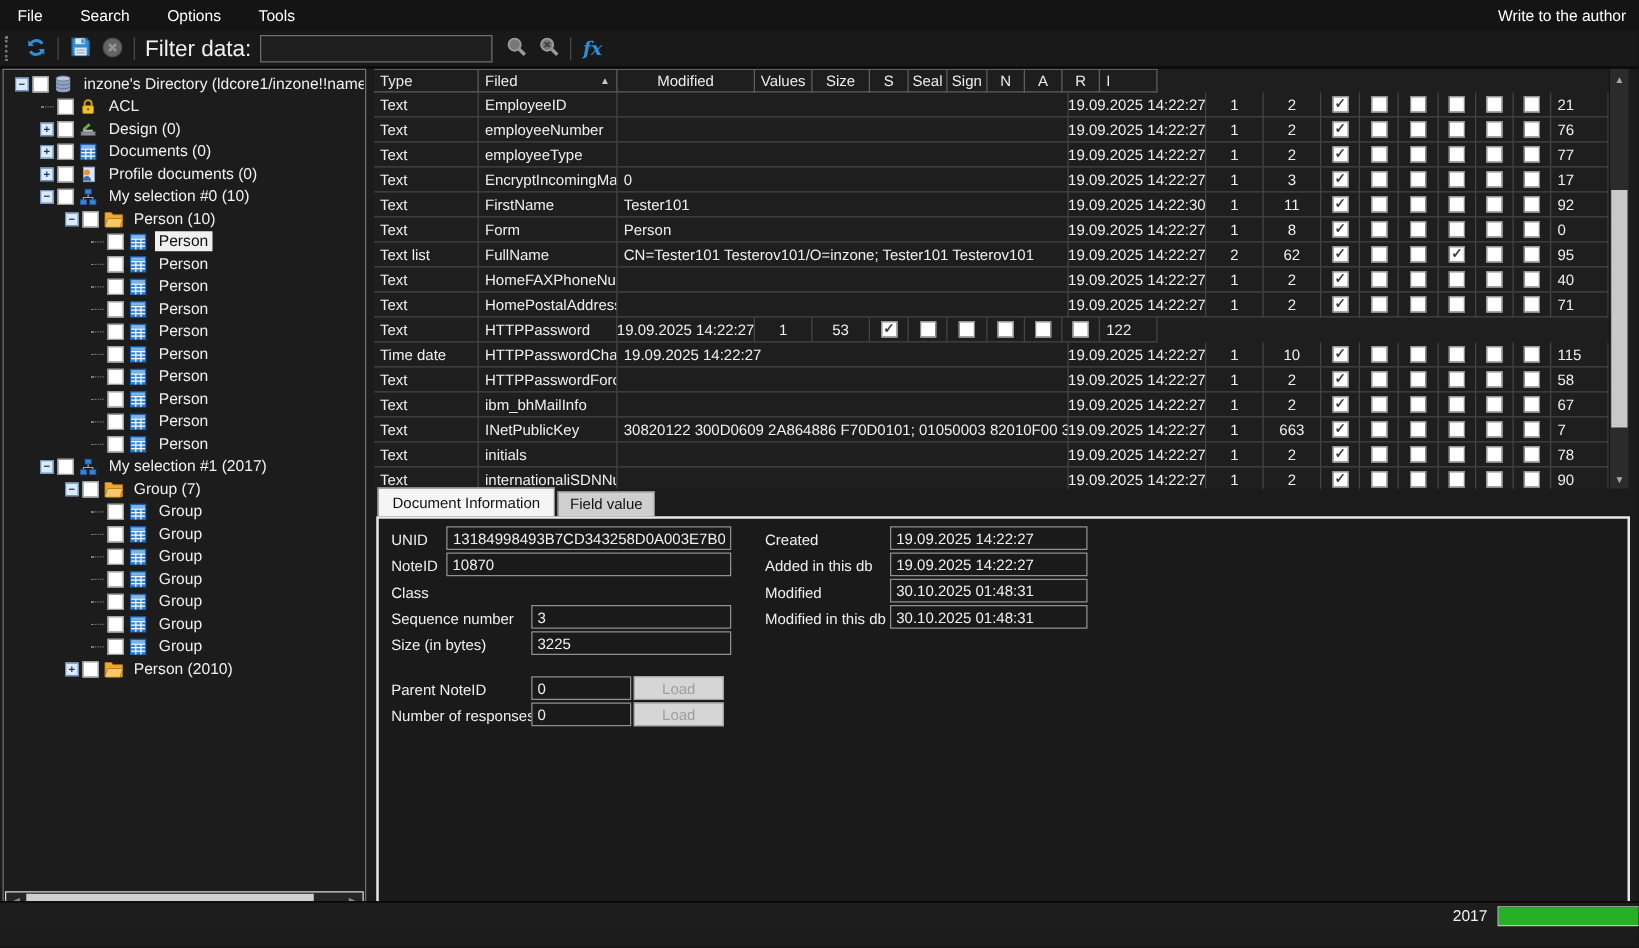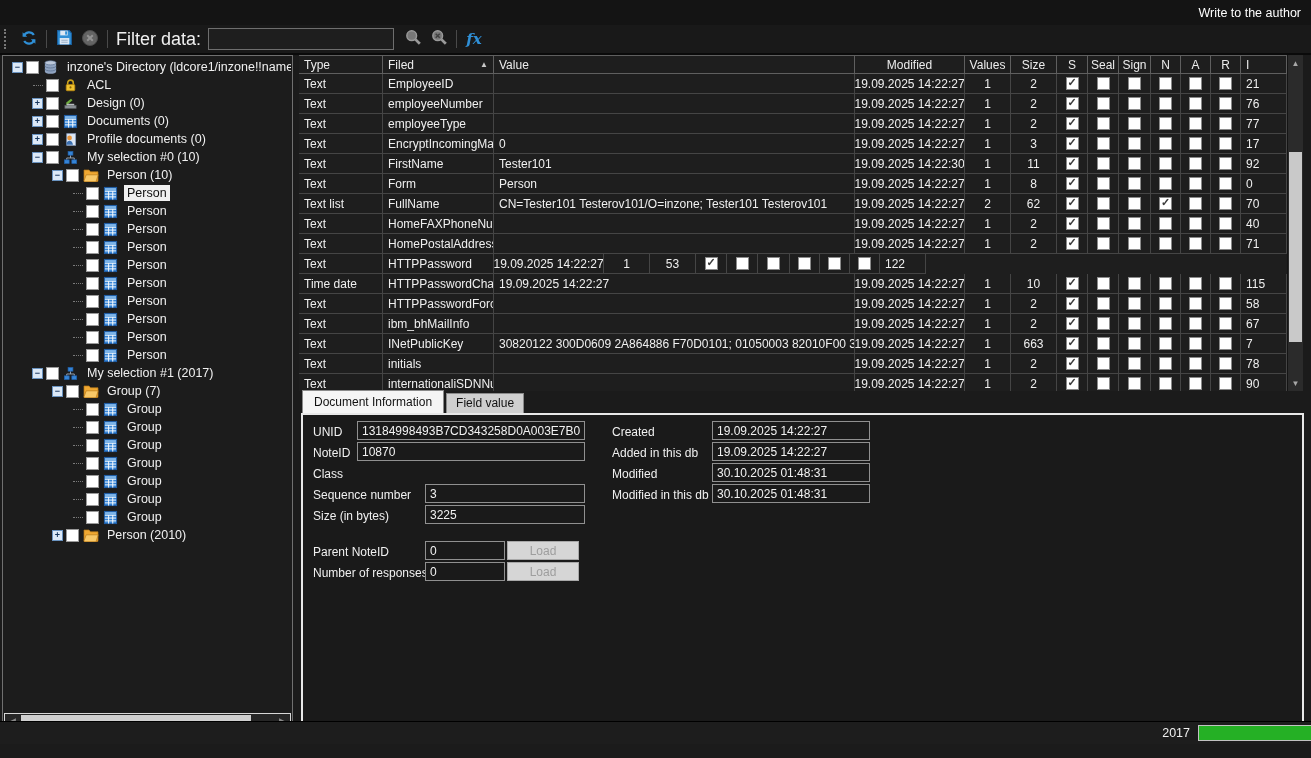--- a/index.html
+++ b/index.html
@@ -81,20 +81,26 @@
   .count{font-size:12.5px;margin-right:8px;}
   .progress{width:143px;height:14px;border:1px solid #c2c2c2;margin-right:8px;background:#1d1d1d;}
   .progress-fill{height:100%;}
 </style>
 </head>
 <body>
 
 <div class="app">
 
   <div class="menubar">
+    <div id="menu-items" style="display:flex;">
+        <div class="menu-item">File</div>
+        <div class="menu-item">Search</div>
+        <div class="menu-item">Options</div>
+        <div class="menu-item">Tools</div>
+      </div>
     <div class="menu-right">Write to the author</div>
   </div>
 
   <div class="toolbar">
     <div class="grip"></div>
     <div class="tbtn">
         <span><svg width="18" height="18" viewBox="0 0 18 18">
             <path d="M13.8 6A5.6 5.6 0 0 0 3.8 7.2" stroke="#2f8fd6" stroke-width="2.3" fill="none"></path>
             <path d="M4.2 12A5.6 5.6 0 0 0 14.2 10.8" stroke="#2f8fd6" stroke-width="2.3" fill="none"></path>
             <path d="M2.6 3.2v4.6h4.6z" fill="#2f8fd6"></path>
@@ -476,23 +482,20 @@
   <div class="table-panel">
     <div style="margin-right:15px;">
       <div class="thead" id="thead">
           <div class="th" style="width: 84px;">
             <span>Type</span>
           </div>
           <div class="th" style="width: 111px;">
             <span>Filed</span>
             <span class="sort-arrow">▲</span>
           </div>
-          <div class="th" style="width: 361px;">
-            <span>Value</span>
-          </div>
           <div class="th center" style="width: 110px;">
             <span>Modified</span>
           </div>
           <div class="th center" style="width: 46px;">
             <span>Values</span>
           </div>
           <div class="th center" style="width: 46px;">
             <span>Size</span>
           </div>
           <div class="th center" style="width: 31px;">
@@ -698,21 +701,21 @@
             </div>
             <div class="td center" style="width: 30px;">
               <span class="cbx checked"></span>
             </div>
             <div class="td center" style="width: 30px;">
               <span class="cbx"></span>
             </div>
             <div class="td center" style="width: 30px;">
               <span class="cbx"></span>
             </div>
-            <div class="td" style="width: 46px;">70</div>
+            <div class="td" style="width: 46px;">95</div>
           </div>
           <div class="tr">
             <div class="td" style="width: 84px;">Text</div>
             <div class="td" style="width: 111px;">HomeFAXPhoneNum...</div>
             <div class="td" style="width: 361px;"></div>
             <div class="td center" style="width: 110px;">19.09.2025 14:22:27</div>
             <div class="td center" style="width: 46px;">1</div>
             <div class="td center" style="width: 46px;">2</div>
             <div class="td center" style="width: 31px;">
               <span class="cbx checked"></span>

